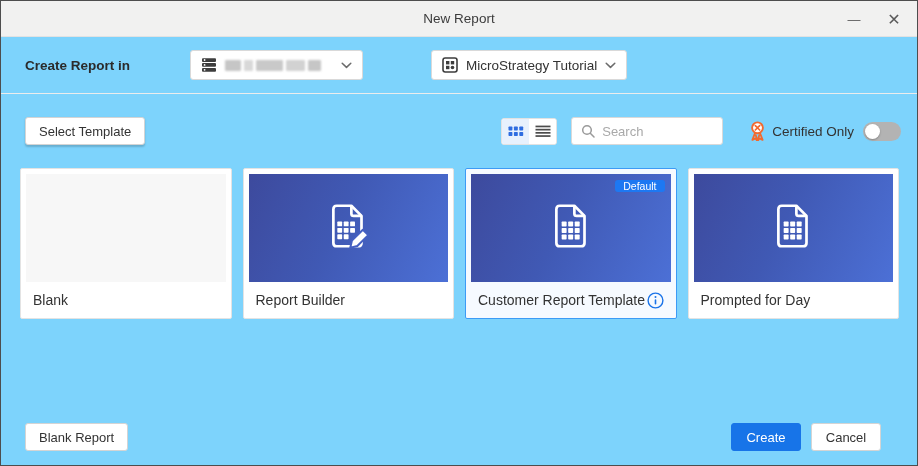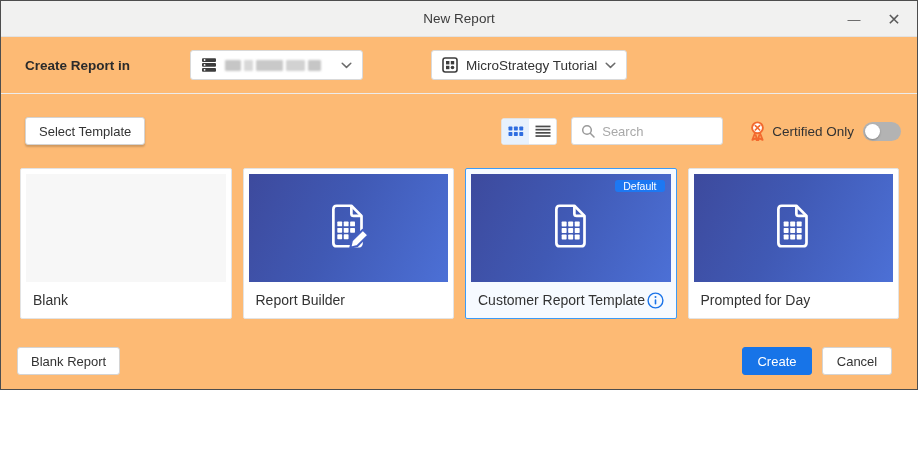--- a/index.html
+++ b/index.html
@@ -1,19 +1,19 @@
 <!DOCTYPE html>
 <html><head>
 <meta charset="utf-8">
 <style>
   * { box-sizing: border-box; margin: 0; padding: 0; }
   html,body { width:918px; height:466px; background:#fff; }
   body { font-family:"Liberation Sans", sans-serif; color:#333; }
 
-  .dialog { position:relative; width:918px; height:390px; background:#fdba74;
+  .dialog { position:relative; width:918px; height:466px; background:#7dd3fc;
             border:1px solid #4d4d4d; overflow:hidden; }
 
   
   .titlebar { height:36px; background:#f1f1f0; display:flex; align-items:center;
               justify-content:center; position:relative; border-bottom:1px solid #e2e2e2; }
   .titlebar .title { font-size:13.5px; color:#3c3c3c; }
   .win-controls { position:absolute; right:10px; top:0; height:36px; display:flex; align-items:center; gap:14px; }
   .win-btn { width:26px; height:26px; display:grid; place-items:center; color:#5a5a5a; cursor:pointer; }
 
   
@@ -66,22 +66,22 @@
            display:grid; place-items:center; }
   .thumb.gray { background:#f7f7f7; }
   .thumb.blue { background:linear-gradient(115deg,#3d4a9d 0%,#4059b4 45%,#4c70d6 100%); }
   .card-label-row { flex:1; display:flex; align-items:center; padding:0 12px; }
   .card-label { font-size:14px; color:#333; white-space:nowrap; }
   .info-btn { margin-left:auto; display:grid; place-items:center; cursor:pointer; }
   .badge { position:absolute; top:6px; right:6px; background:#1d78f2; color:#fff;
            font-size:10.5px; padding:0 8px; border-radius:3px; }
 
   
-  .footer { position:absolute; left:0; right:5px; bottom:14px; display:flex; align-items:center;
-            padding:0 20px 0 16px; }
+  .footer { position:absolute; left:0; right:16px; bottom:14px; display:flex; align-items:center;
+            padding:0 20px 0 24px; }
   .footer .spacer { flex:1; }
   .btn-primary { height:28px; min-width:70px; justify-content:center; background:#1774e8;
                  border:1px solid #1774e8; color:#fff; font-size:13px; border-radius:3px;
                  display:inline-flex; align-items:center; padding:0 14px; cursor:pointer; font-family:inherit; }
   .btn-cancel { min-width:70px; justify-content:center; margin-left:10px; }
 </style>
 </head>
 <body>
 
 <div class="dialog">

